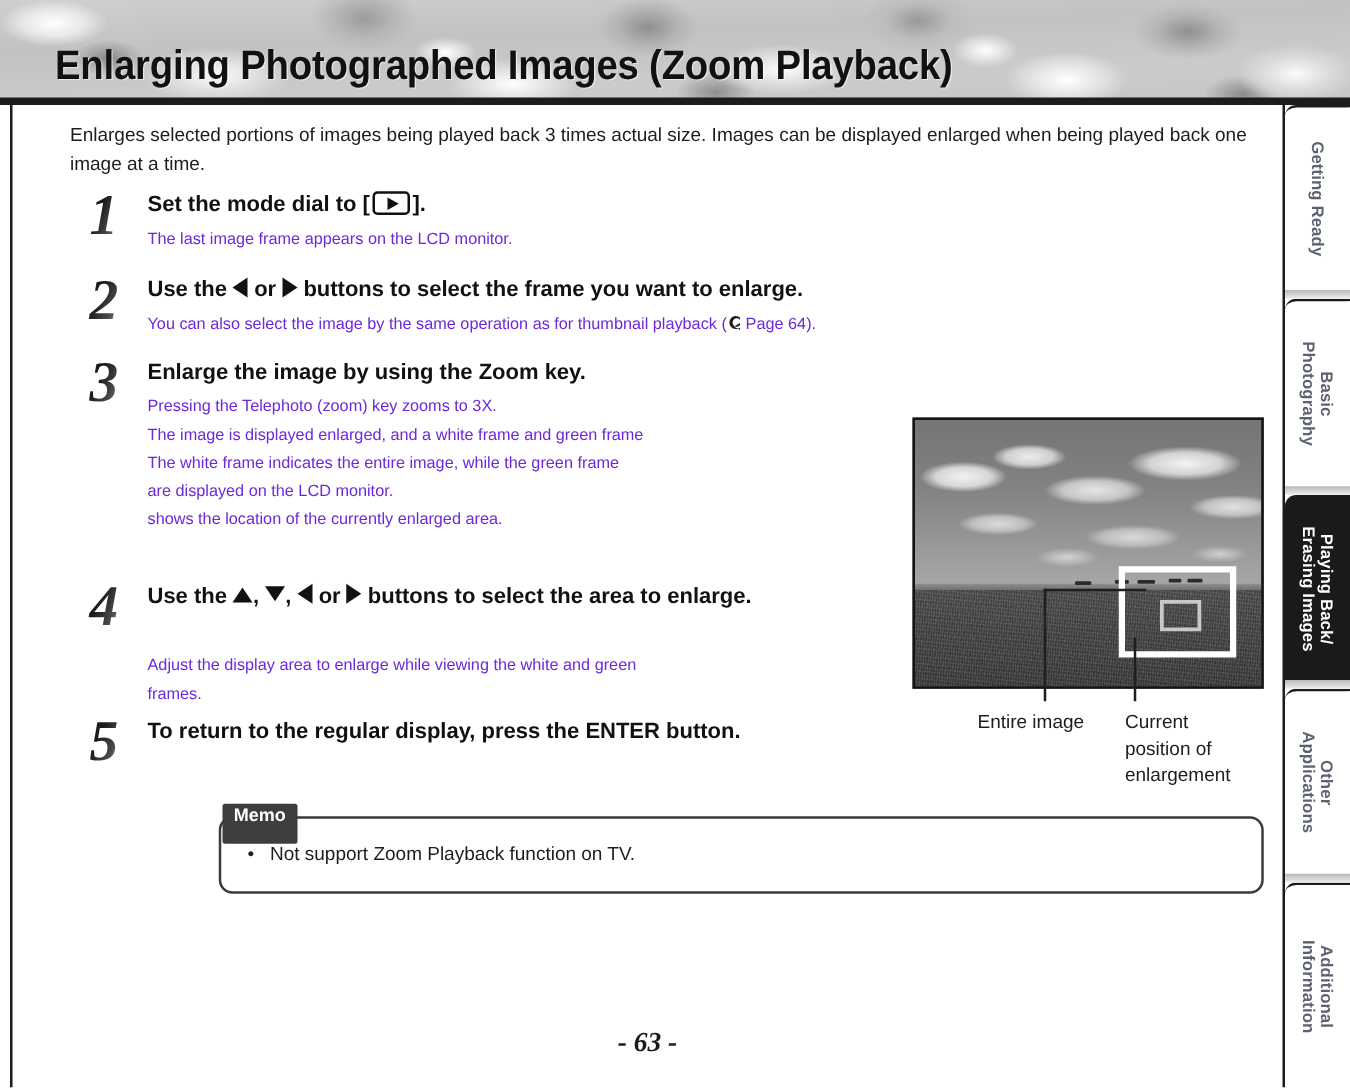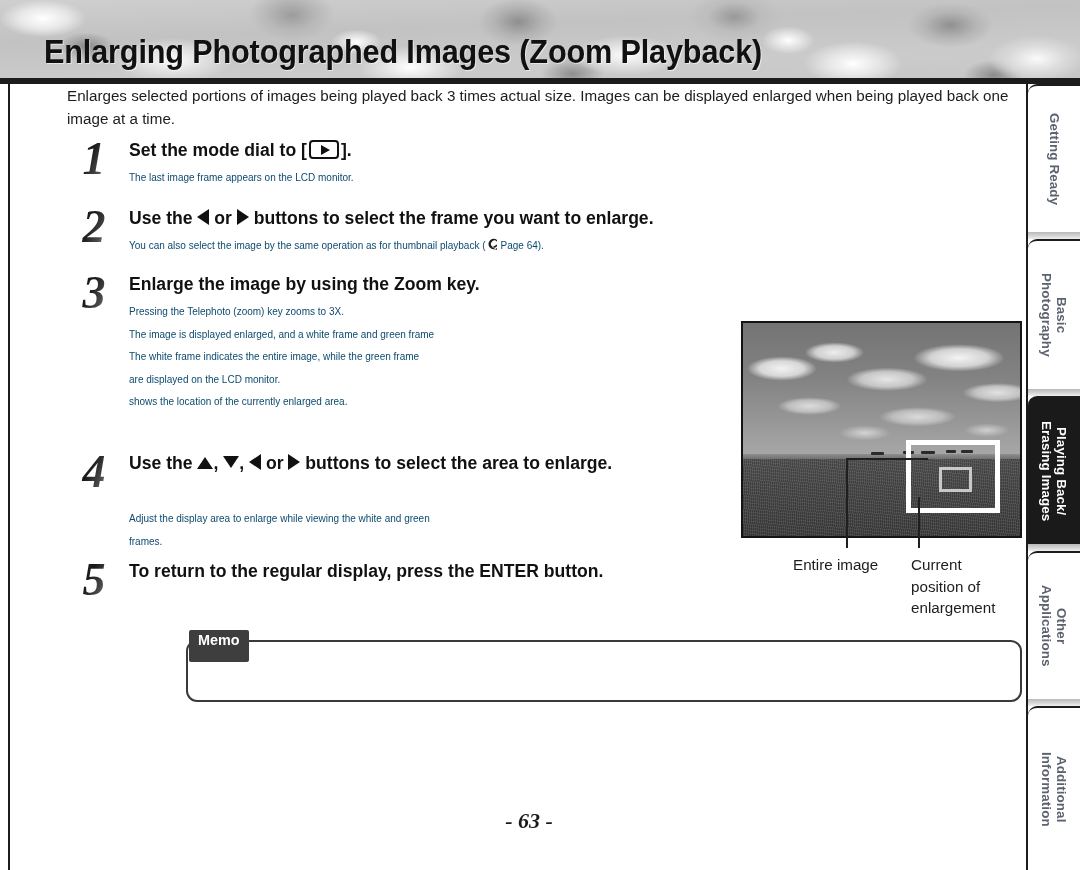--- a/index.html
+++ b/index.html
@@ -57,22 +57,22 @@
     position: absolute; left: 8px; top: 84px; width: 2px; height: 786px;
     background: #1c1c1c;
   }
   #tabcol-border {
     position: absolute; left: 1026px; top: 84px; width: 2px; height: 786px;
     background: #1c1c1c;
   }
 
   
   #content {
-    position: absolute; left: 10px; top: 67px;
-    width: 1016px; height: 786px; margin-left: 11px;
+    position: absolute; left: 10px; top: 80px;
+    width: 1016px; height: 786px;
   }
 
   .intro {
     position: absolute; left: 46px; top: 17px; width: 945px;
     font-size: 15.2px; line-height: 23px; color: #1d1d1d;
   }
 
   .step {
     position: absolute;
   }
@@ -91,21 +91,21 @@
   }
   .step-head {
     position: absolute; left: 62px; top: 3px;
     font-size: 17.6px; font-weight: bold; color: #111111;
     line-height: 25px;
     white-space: nowrap;
   }
   .step-head.wrap { white-space: normal; }
   .step-body {
     position: absolute; left: 62px;
-    font-size: 10px; line-height: 22.5px; color: #0c4a6e;
+    font-size: 13px; line-height: 22.5px; color: #6d28d9;
   }
 
   
   .tri-l, .tri-r, .tri-u, .tri-d {
     display: inline-block; width: 0; height: 0;
     vertical-align: -1px;
   }
   .tri-l { border-top: 8px solid transparent; border-bottom: 8px solid transparent; border-right: 12px solid #111; }
   .tri-r { border-top: 8px solid transparent; border-bottom: 8px solid transparent; border-left: 12px solid #111; }
   .tri-u { border-left: 8px solid transparent; border-right: 8px solid transparent; border-bottom: 12px solid #111; vertical-align: 0px;}
@@ -338,20 +338,23 @@
     <div class="leader" style="left:825px; top:391px; width:2px; height:90px;"></div>
     <div class="leader" style="left:897px; top:430px; width:2px; height:51px;"></div>
 
     <div class="caption" style="left:772px; top:487px; width:110px;">Entire image</div>
     <div class="caption" style="left:890px; top:487px; width:120px; white-space:pre-line;">Current
 position of
 enlargement</div>
 
     <div id="memo-box"></div>
     <div id="memo-label">Memo</div>
+    <div id="memo-item">
+      <span class="bullet">•</span><span>Not support Zoom Playback function on TV.</span>
+    </div>
 
     <div id="page-number">- 63 -</div>
   </div>
 
   <div id="tabs">
 
     <div class="tab light" style="top:0px; height:148px;">
       <span class="tab-label">Getting Ready</span>
     </div>
     <div class="tab-shadow" style="top:148px;"></div>

